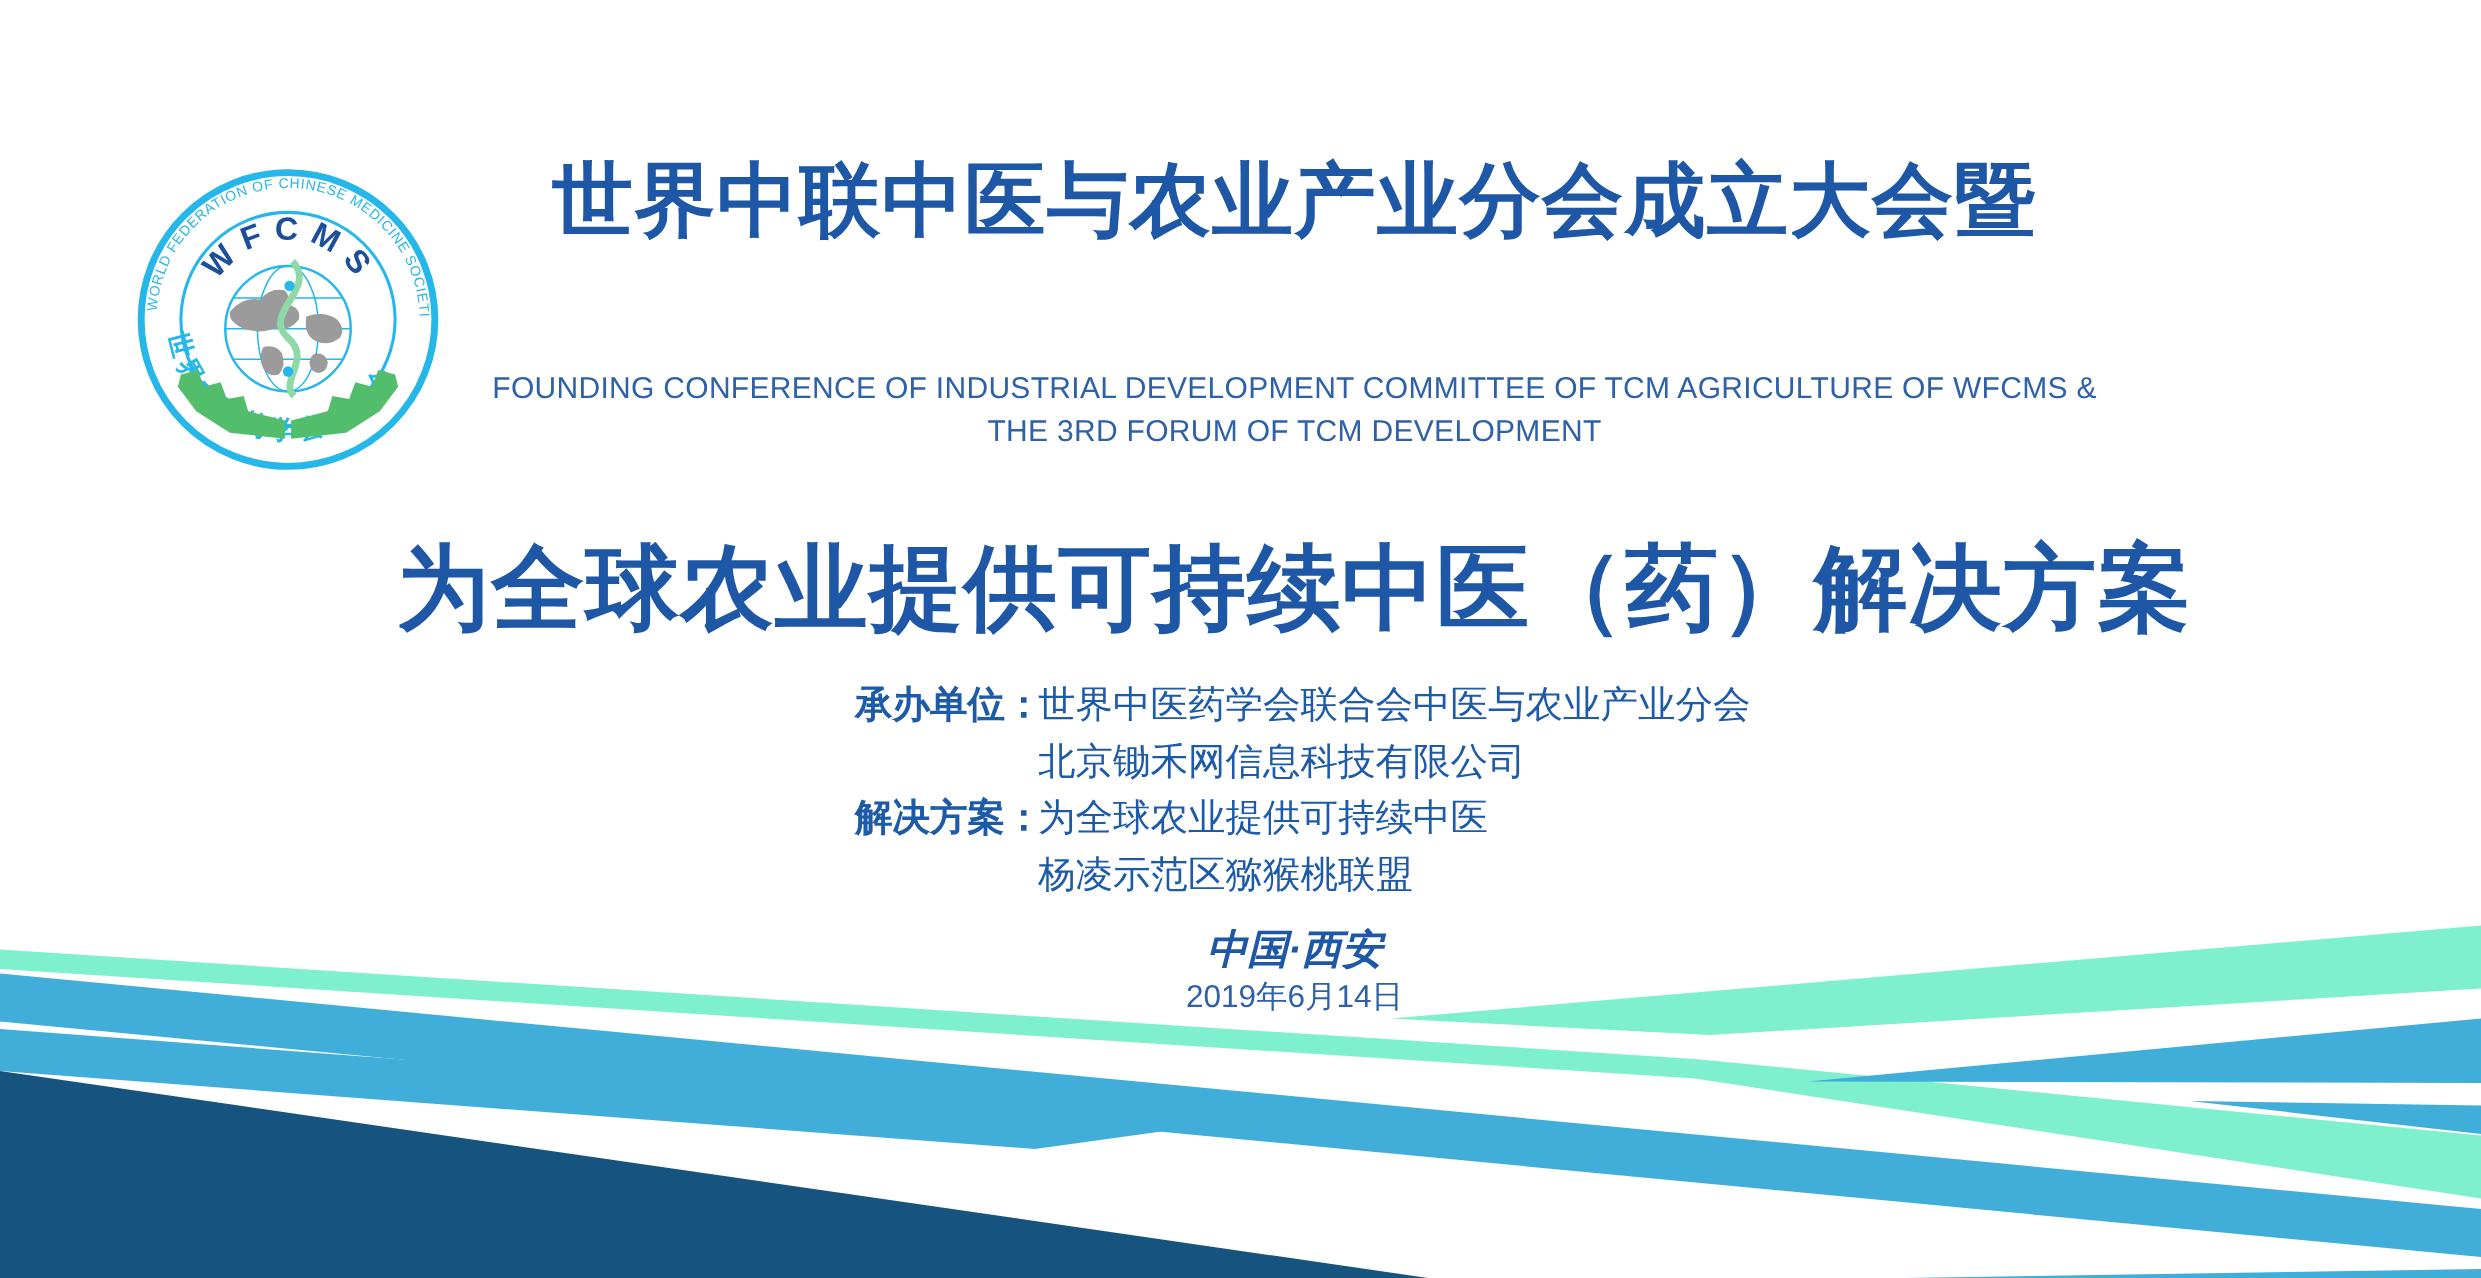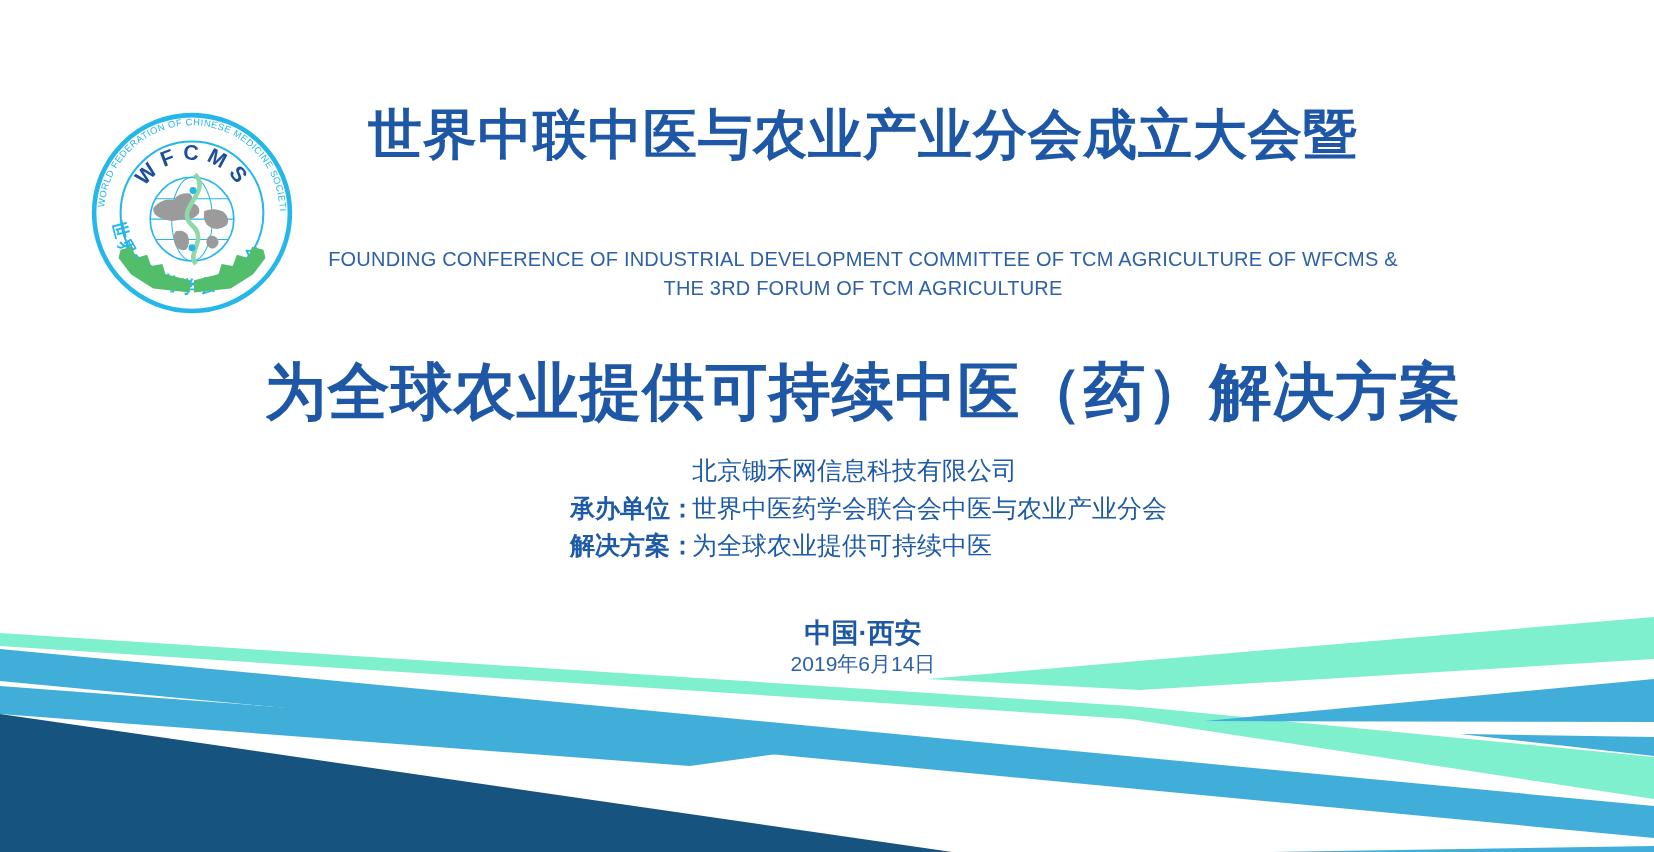--- a/index.html
+++ b/index.html
@@ -36,20 +36,21 @@
     top:452px;left:570px;
     font-size:25px;line-height:37.5px;
     color:var(--body_blue);
   }
   #organizers .row{white-space:nowrap;}
   #organizers .lbl{display:inline-block;width:122px;font-weight:bold;}
   #location{
     top:615px;
     font-size:27px;font-weight:bold;
     color:var(--title_blue);
+    font-style:italic;
   }
   #date{
     top:650px;
     font-size:21px;
     color:var(--subtitle_blue);
   }
 
   
   #logo{left:90px;top:111px;width:204px;height:204px;}
 
@@ -98,34 +99,37 @@
     <path d="M170,136 L159,133 L155,144 L144,141 L140,152 L129,150 L126,160 L102,166 L102,178 L138,174 L160,160 L172,144 Z" fill="#52BE6C"></path>
   </g>
 </svg>
 
 <div id="main-title" class="abs centered">
   <div>世界中联中医与农业产业分会成立大会暨</div>
 </div>
 
 <div id="en-subtitle" class="abs centered">
   <div>FOUNDING CONFERENCE OF INDUSTRIAL DEVELOPMENT COMMITTEE OF TCM AGRICULTURE OF WFCMS &amp;</div>
-  <div>THE 3RD FORUM OF TCM AGRICULTURE</div>
+  <div>THE 3RD FORUM OF TCM DEVELOPMENT</div>
 </div>
 
 <div id="slogan" class="abs centered">为全球农业提供可持续中医（药）解决方案</div>
 
 <div id="organizers" class="abs">
   <div class="row">
+    <span class="lbl">承办单位：</span><span>世界中医药学会联合会中医与农业产业分会</span>
+  </div>
+  <div class="row">
     <span class="lbl"></span><span>北京锄禾网信息科技有限公司</span>
   </div>
   <div class="row">
-    <span class="lbl">承办单位：</span><span>世界中医药学会联合会中医与农业产业分会</span>
+    <span class="lbl">解决方案：</span><span>为全球农业提供可持续中医</span>
   </div>
   <div class="row">
-    <span class="lbl">解决方案：</span><span>为全球农业提供可持续中医</span>
+    <span class="lbl"></span><span>杨凌示范区猕猴桃联盟</span>
   </div>
 </div>
 
 <div id="location" class="abs centered">中国·西安</div>
 <div id="date" class="abs centered">2019年6月14日</div>
 
 <svg id="deco" class="abs" viewBox="0 0 1654 852" preserveAspectRatio="none">
 
   <path d="M0,633 L1130,706 L1654,757 L1654,799 L1130,719 L0,646 Z" fill="#7EF0CE"></path>
 

